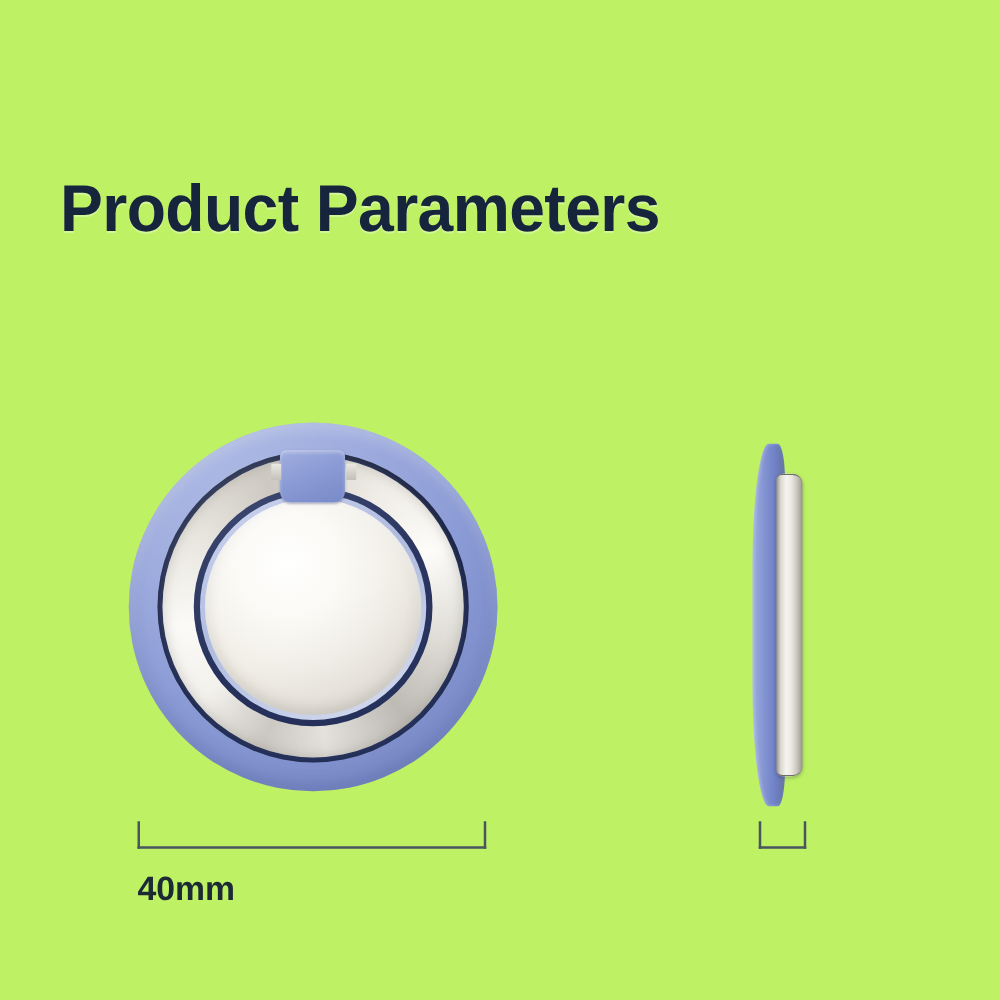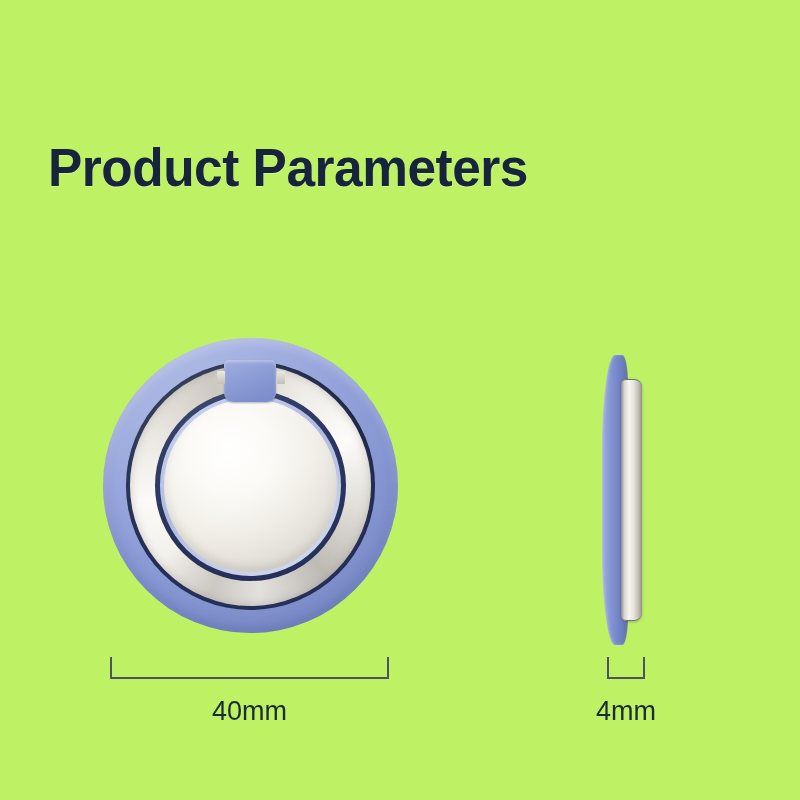--- a/index.html
+++ b/index.html
@@ -265,24 +265,24 @@
   #bracket-thickness {
     left: 607px;
     top: 657px;
     width: 38px;
     height: 22px;
   }
 
   .dim-label {
     position: absolute;
     font-size: 27px;
-    font-weight: 400;
+    font-weight: 700;
     color: #1c2a33;
     white-space: nowrap;
-    text-align: center;
+    text-align: left;
   }
   #label-width {
     left: 110px;
     top: 696px;
     width: 279px;
   }
   #label-thickness {
     left: 566px;
     top: 696px;
     width: 120px;
@@ -313,15 +313,14 @@
     <div class="side-metal"></div>
     <div class="side-metal-cap"></div>
   </div>
 
   <div id="bracket-width" class="bracket"></div>
 
   <div id="bracket-thickness" class="bracket"></div>
 
   <div id="label-width" class="dim-label">40mm</div>
 
-  <div id="label-thickness" class="dim-label">4mm</div>
 
 </div>
 
 </body></html>

